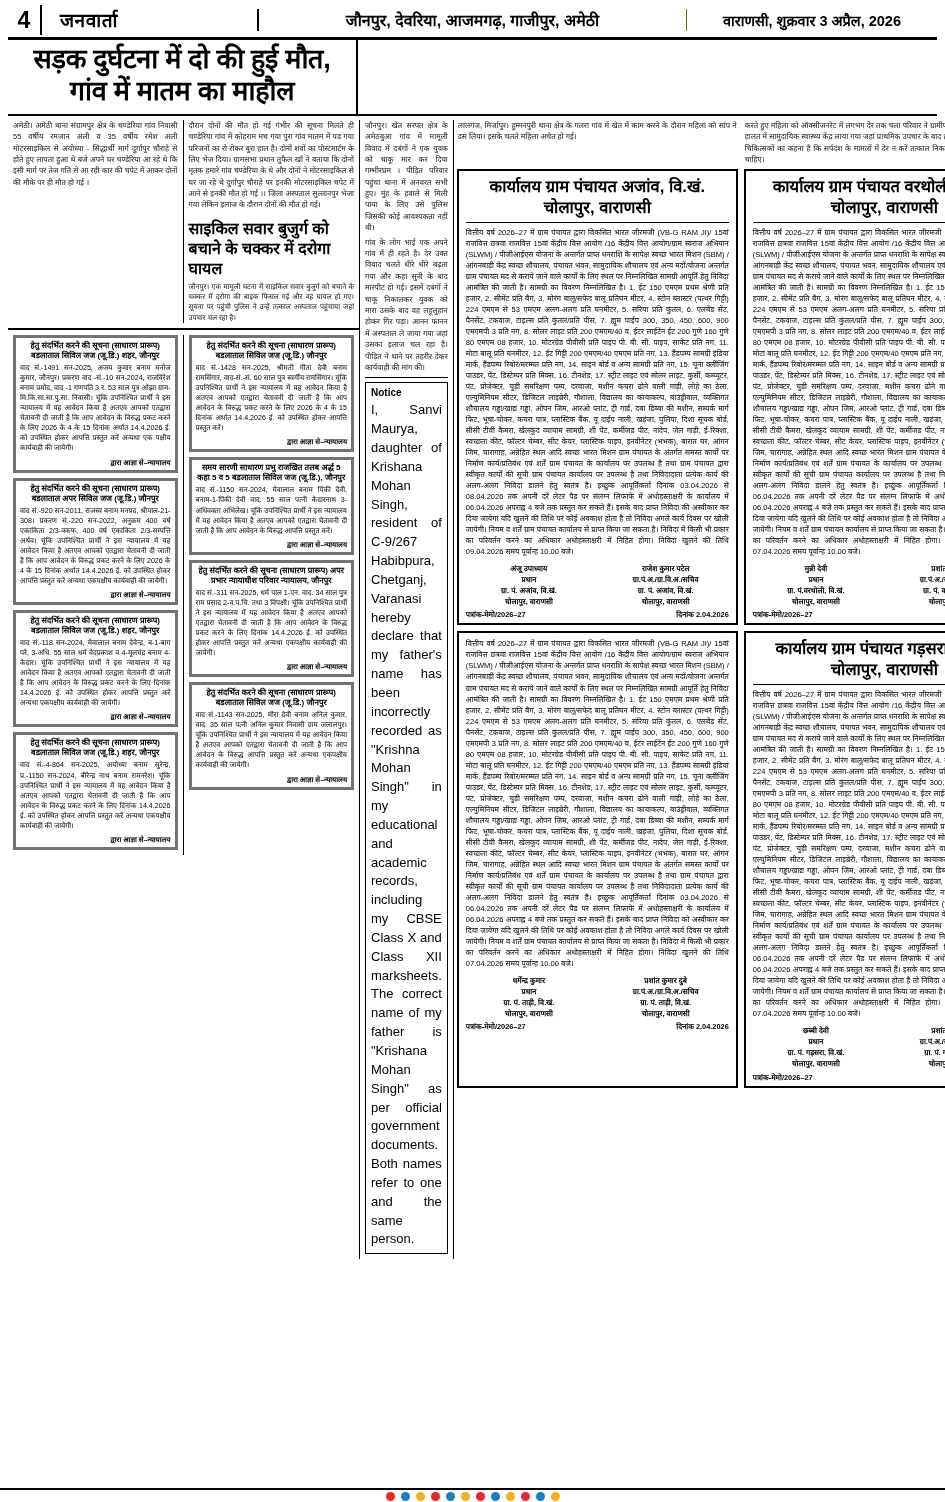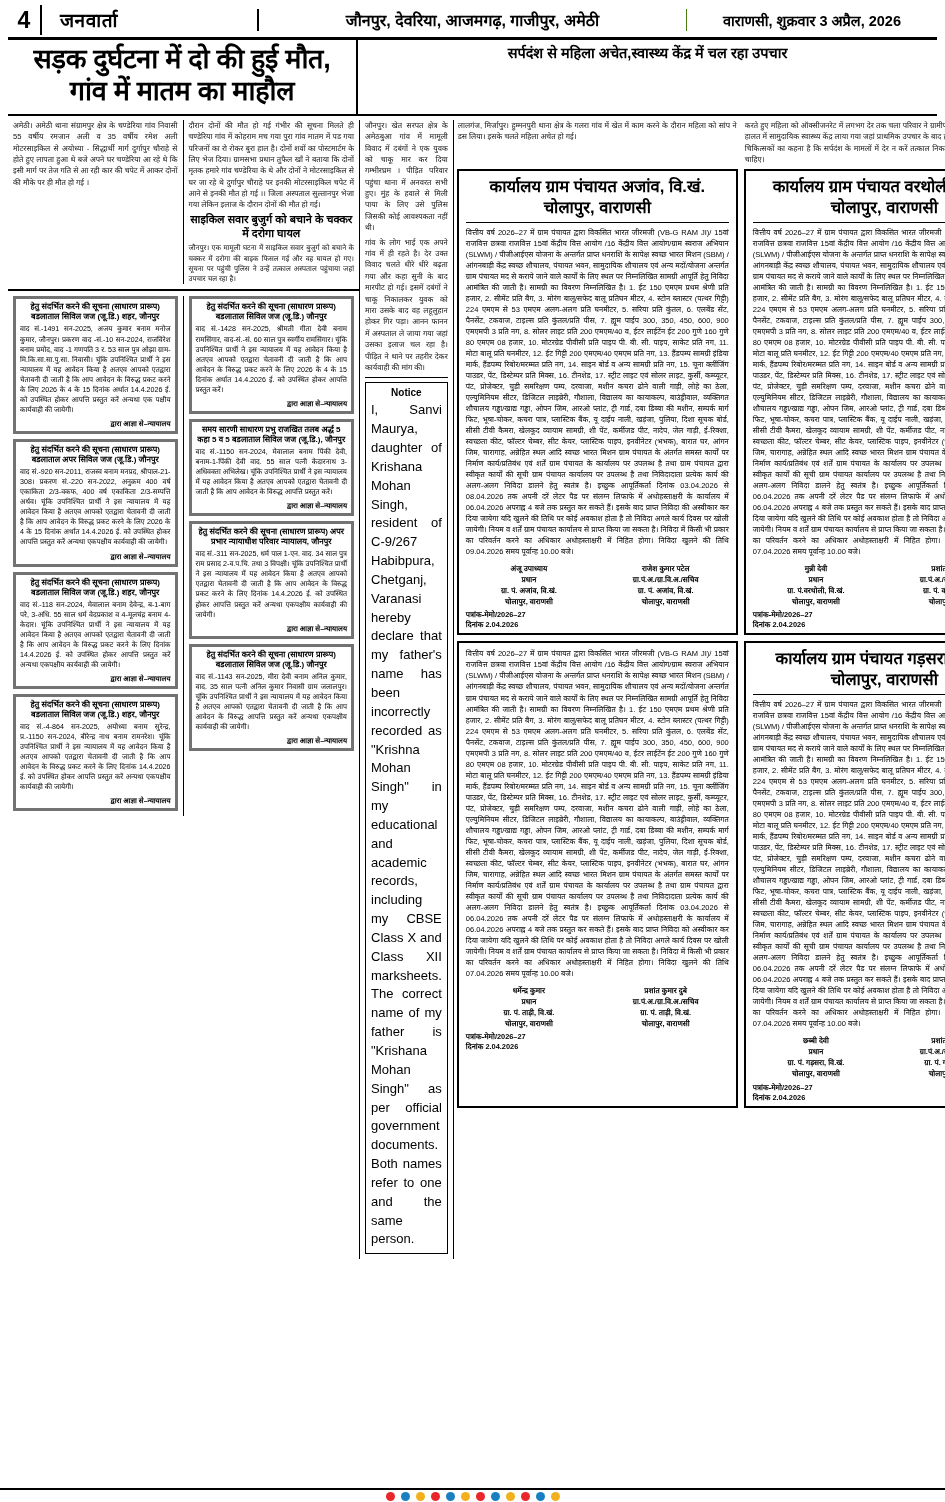--- a/index.html
+++ b/index.html
@@ -60,52 +60,52 @@
   .news-row { display:flex; }
   .nc { padding: 0 5px; }
   .nc1 { width: 176px; border-right:1px solid #000;}
   .nc2 { width: 176px; }
 
   .jtxt {
     font-size: 7.6px; line-height: 1.5; text-align: justify;
     color:#111; hyphens:auto;
   }
   .jtxt.tiny { font-size: 7.1px; line-height:1.45; }
-  .subhead { font-size: 11px; font-weight:bold; text-align:center; line-height:1.25; margin: 2px 0 3px; }
+  .subhead { font-size: 16px; font-weight:bold; text-align:left; line-height:1.25; margin: 8px 0 3px; }
   .rule { border-top:1px solid #000; margin: 4px 0; }
   .rule2 { border-top:2px solid #000; margin: 5px 0; }
 
   
   .notice {
     border:3px solid #737373; padding:3px 4px; margin-bottom:5px;
   }
   .notice h4 { font-size:8px; margin:0 0 2px; text-align:center; font-weight:bold; line-height:1.25;}
   .notice p { margin:0 0 3px; font-size:7.1px; line-height:1.42; text-align:justify; }
   .notice .sign { text-align:right; font-size:7.1px; font-weight:bold; }
 
   .eng-notice { border:1px solid #000; padding:4px 5px; margin-bottom:5px; }
-  .eng-notice h4 { text-align:center; font-size:10px; margin:0 0 3px; font-weight:bold;}
+  .eng-notice h4 { font-size:10px; margin:0 0 3px; font-weight:bold;}
   .eng-notice p { font-size:13px; line-height:1.45; text-align:justify; margin:0; }
 
   
   .ads { flex:1; display:flex; flex-direction:column; }
   .ads-row { display:flex; }
   .ad {
     border:2px solid #000; margin: 0 3px 6px 3px; padding:5px 7px 4px;
     width: 281px; background:#fff;
   }
   .ad-title {
     font-size: 16.5px; font-weight:bold; text-align:center; line-height:1.25;
     border-bottom:1px solid #000; padding-bottom:4px; margin-bottom:4px;
   }
   .ad-body { font-size:7.5px; line-height:1.47; text-align:justify; }
   .ad-body p { margin:0 0 4px; }
   .ad-sign { display:flex; justify-content:space-between; margin-top:6px; font-size:7.4px; font-weight:bold; line-height:1.5; }
   .ad-sign div { width:48%; text-align:center; }
-  .ad-foot { display:flex; justify-content:space-between; font-size:7.4px; font-weight:bold; margin-top:2px;flex-direction:column;}
+  .ad-foot { display:flex; justify-content:space-between; font-size:7.4px; font-weight:bold; margin-top:2px;}
 
   
   .footer {
     position:absolute; left:0; bottom:0; width:945px; height:14px;
     border-top:2px solid #000; display:flex; align-items:center; justify-content:center; gap:6px;
     background:#fff;
   }
   .dot { width:9px; height:9px; border-radius:50%; }
 </style>
 </head>
@@ -116,23 +116,20 @@
   <div class="masthead">
     <div class="pageno">4</div>
     <div class="paper-name">जनवार्ता</div>
     <div class="edition">जौनपुर, देवरिया, आजमगढ़, गाजीपुर, अमेठी</div>
     <div class="dateline">वाराणसी,  शुक्रवार 3 अप्रैल, 2026</div>
   </div>
 
   <div class="headband">
     <div class="hb-cell hb1">
       <div class="big-head">सड़क दुर्घटना में दो की हुई मौत, गांव में मातम का माहौल</div>
-    </div>
-    <div class="hb-cell hb3">
-      <div class="sm-head">सर्पदंश से महिला अचेत,स्वास्थ्य केंद्र में चल रहा उपचार</div>
     </div>
   </div>
 
   <div class="body-grid">
 
     <div class="news-col vline">
       <div class="news-row">
         <div class="nc nc1">
           <div class="jtxt">अमेठी। अमेठी थाना संग्रामपुर क्षेत्र के चण्डेरिया गांव निवासी 55 वर्षीय रमजान अली व 35 वर्षीय रमेश अली मोटरसाइकिल से अयोध्या - सिद्धार्थी मार्ग दुर्गापुर चौराहे से होते हुए लापता हुआ थे बजे अपने घर चण्डेरिया आ रहे थे कि इसी मार्ग पर तेज गति से आ रही कार की चपेट में आकर दोनों की मौके पर ही मौत हो गई ।</div>
         </div>

